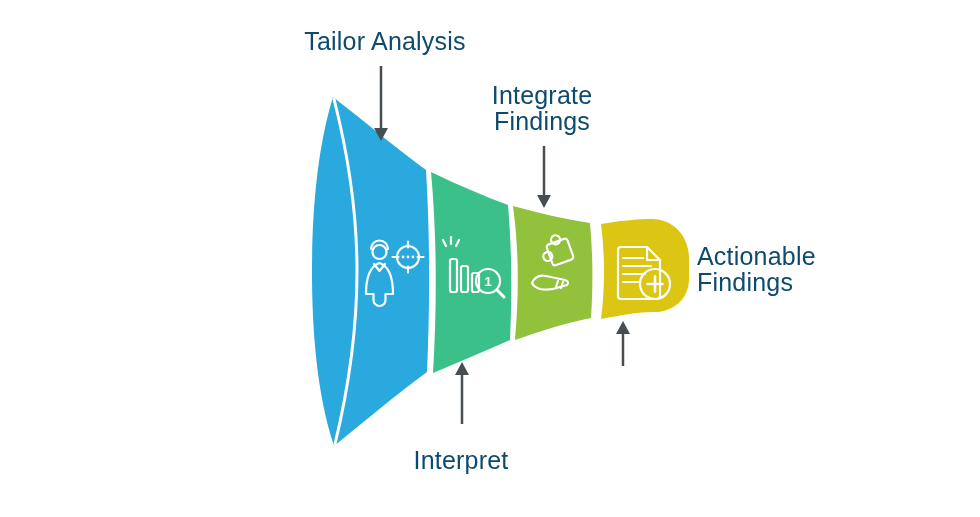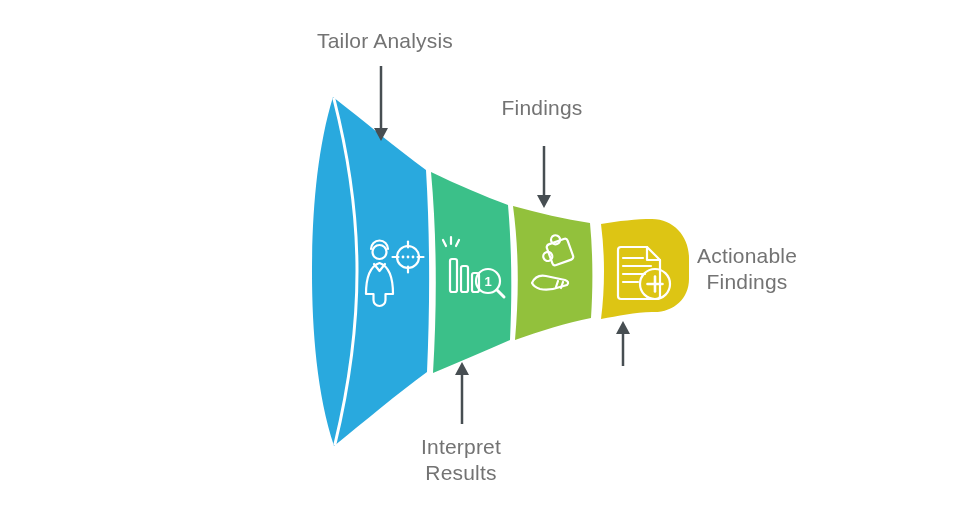--- a/index.html
+++ b/index.html
@@ -8,30 +8,30 @@
     width: 980px;
     height: 517px;
     background: #ffffff;
     overflow: hidden;
     font-family: "Liberation Sans", sans-serif;
   }
   .canvas svg { position: absolute; left: 0; top: 0; }
   .label {
     position: absolute;
     transform: translate(-50%, -50%);
-    font-size: 21px;
+    font-size: 25px;
     line-height: 26px;
-    color: #737373;
+    color: #0c4a6e;
     text-align: center;
     white-space: nowrap;
     letter-spacing: 0.2px;
   }
   .label.left-align {
     transform: translate(0, -50%);
-    text-align: center;
+    text-align: left;
   }
   .label span { display: block; }
   .seg { stroke: none; }
   .rim { fill: none; stroke: #ffffff; stroke-width: 3; stroke-linecap: round; }
   .icon * { vector-effect: non-scaling-stroke; }
   .icon path, .icon circle, .icon rect, .icon line, .icon polyline {
     fill: none; stroke: #ffffff; stroke-width: 2.2;
     stroke-linecap: round; stroke-linejoin: round;
   }
   .icon .dot { fill: #ffffff; stroke: none; }
@@ -147,26 +147,26 @@
         <polygon points="616,334 630,334 623,321" fill="#474E52"></polygon>
       </g>
     </g>
   </svg>
 
   <div class="label" style="left:385px; top:41px">
     <span>Tailor Analysis</span>
   </div>
 
   <div class="label" style="left:542px; top:108px">
+    <span>Integrate</span>
     <span>Findings</span>
   </div>
 
   <div class="label" style="left:461px; top:460px">
     <span>Interpret</span>
-    <span>Results</span>
   </div>
 
 
 
   <div class="label left-align" style="left:697px; top:269px">
     <span>Actionable</span>
     <span>Findings</span>
   </div>
 
 </div>

